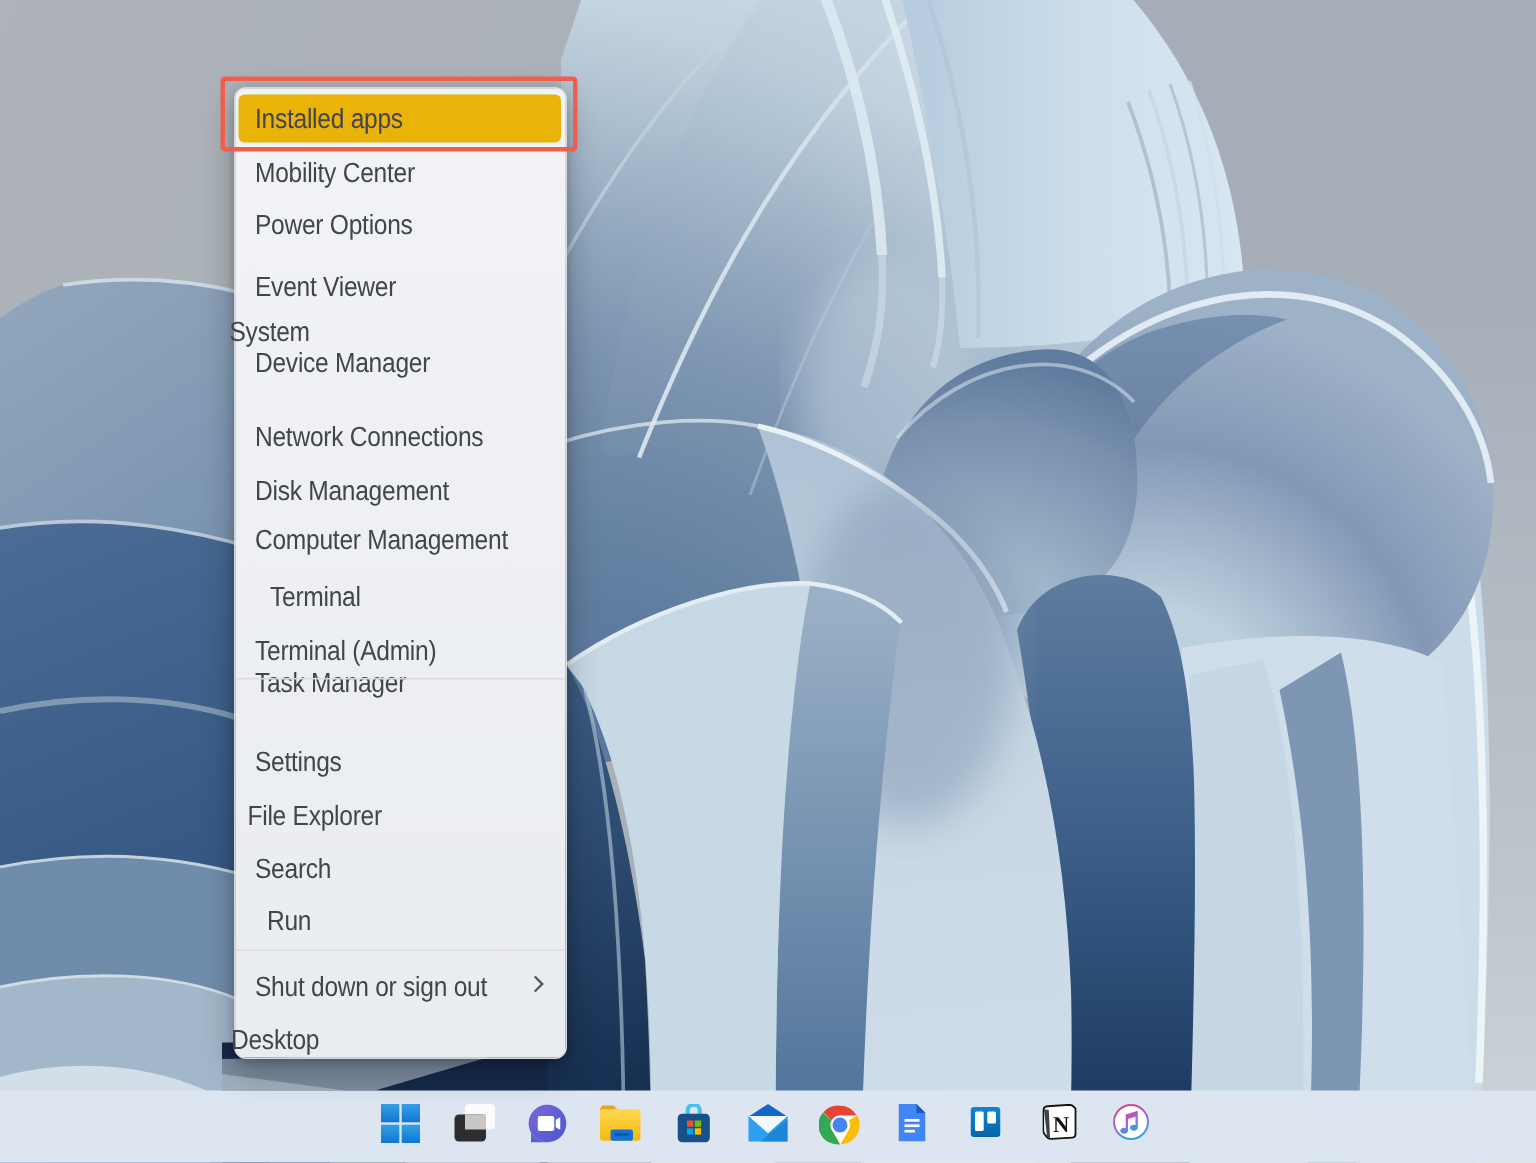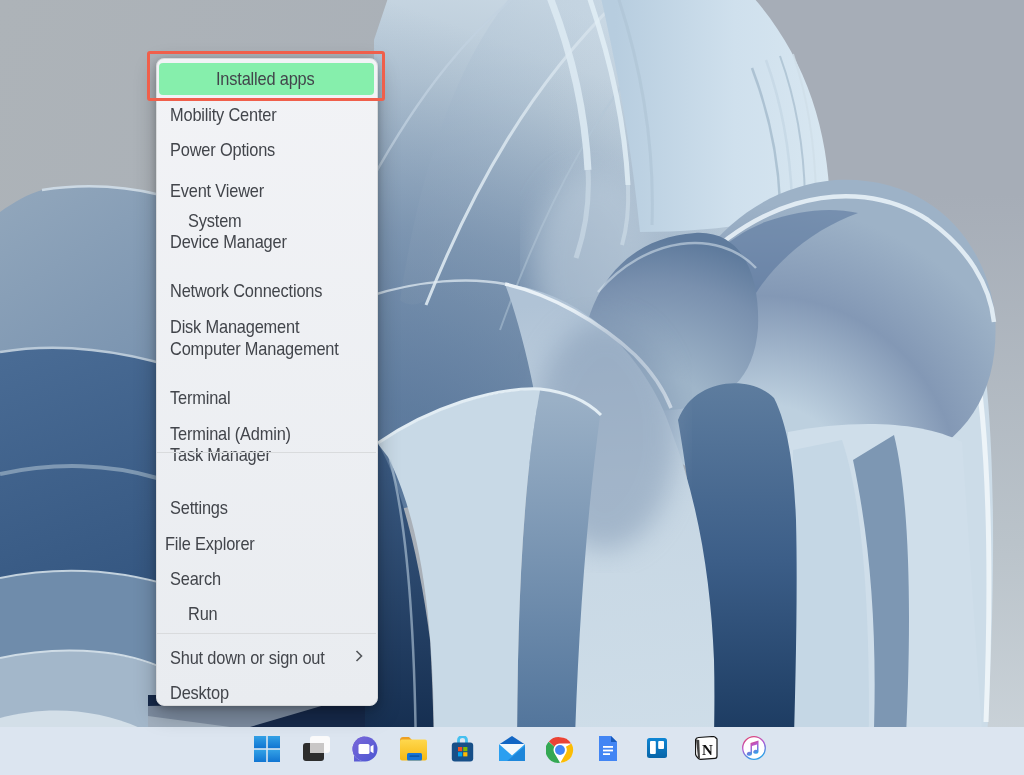--- a/index.html
+++ b/index.html
@@ -9,21 +9,21 @@
   
   #menu{position:absolute;left:156px;top:58px;width:222px;height:648px;
     background:linear-gradient(#f2f3f6,#e9ecf0);border-radius:8px;border:1px solid #d8dadc;
     box-sizing:border-box;
     box-shadow:0 8px 22px rgba(0,0,0,0.28), 0 2px 6px rgba(0,0,0,0.18);}
   .mi{position:absolute;left:3px;width:215px;height:32px;border-radius:4px;
     color:#42454b;font-size:18.5px;line-height:32px;padding-left:10.5px;
     box-sizing:border-box;}
   .mi span.lbl{display:inline-block;transform:scaleX(0.885);transform-origin:0 50%;
     letter-spacing:-0.2px;}
-  .hl{background:#86efac;text-align:center;}
+  .hl{background:#eab308;}
   .sep{position:absolute;left:1px;width:219px;height:1px;background:#d9dbdd;}
   #redbox{position:absolute;left:147px;top:51px;width:238px;height:50px;
     border:3.5px solid #f05f4b;border-radius:3px;box-sizing:border-box;}
   
   #taskbar{position:absolute;left:0;top:727px;width:1024px;height:48px;
     background:#dce5f0;}
   .tbi{position:absolute;top:736px;}
 </style>
 </head>
 <body>
@@ -316,33 +316,33 @@
   <path d="M 16.5,4.5 L 8.5,7 L 8.5,16 A 2.6,2 0 1 0 10,17.8 L 10,10 L 15,8.5 L 15,14 A 2.6,2 0 1 0 16.5,15.8 Z" fill="url(#itG)"></path>
 
 </svg>
 
 <div id="menu"></div>
 <div id="items">
 <div class="mi hl" style="top:63.4px;left:159px;width:215px"><span class="lbl">Installed apps</span></div>
 <div class="mi" style="top:98.8px;left:159px;width:215px"><span class="lbl">Mobility Center</span></div>
 <div class="mi" style="top:134.2px;left:159px;width:215px"><span class="lbl">Power Options</span></div>
 <div class="mi" style="top:175px;left:159px;width:215px"><span class="lbl">Event Viewer</span></div>
-<div class="mi" style="top:205.0px;left:177px;width:215px"><span class="lbl">System</span></div>
+<div class="mi" style="top:205.0px;left:142px;width:215px"><span class="lbl">System</span></div>
 <div class="mi" style="top:226px;left:159px;width:215px"><span class="lbl">Device Manager</span></div>
 <div class="mi" style="top:275px;left:159px;width:215px"><span class="lbl">Network Connections</span></div>
 <div class="mi" style="top:311.2px;left:159px;width:215px"><span class="lbl">Disk Management</span></div>
-<div class="mi" style="top:333px;left:159px;width:215px"><span class="lbl">Computer Management</span></div>
-<div class="mi" style="top:381.99999999999994px;left:159px;width:215px"><span class="lbl">Terminal</span></div>
+<div class="mi" style="top:344px;left:159px;width:215px"><span class="lbl">Computer Management</span></div>
+<div class="mi" style="top:381.99999999999994px;left:169px;width:215px"><span class="lbl">Terminal</span></div>
 <div class="mi" style="top:418px;left:159px;width:215px"><span class="lbl">Terminal (Admin)</span></div>
 <div class="mi" style="top:439px;left:159px;width:215px"><span class="lbl">Task Manager</span></div>
 <div class="mi" style="top:492.19999999999993px;left:159px;width:215px"><span class="lbl">Settings</span></div>
 <div class="mi" style="top:527.6px;left:154px;width:215px"><span class="lbl">File Explorer</span></div>
 <div class="mi" style="top:563.0px;left:159px;width:215px"><span class="lbl">Search</span></div>
-<div class="mi" style="top:598.4px;left:177px;width:215px"><span class="lbl">Run</span></div>
+<div class="mi" style="top:598.4px;left:167px;width:215px"><span class="lbl">Run</span></div>
 <div class="mi" style="top:641.8px;left:159px;width:215px"><span class="lbl">Shut down or sign out</span><svg style="position:absolute;right:11px;top:8.5px" width="8" height="12" viewBox="0 0 8 12">
           <path d="M 1.5,1 L 6.5,6 L 1.5,11" stroke="#53565a" stroke-width="1.6" fill="none"></path>
         </svg></div>
-<div class="mi" style="top:677.1999999999999px;left:159px;width:215px"><span class="lbl">Desktop</span></div>
+<div class="mi" style="top:677.1999999999999px;left:143px;width:215px"><span class="lbl">Desktop</span></div>
 <div class="sep" style="left:157px;top:451.5px"></div>
 <div class="sep" style="left:157px;top:632.5px"></div>
 </div>
 <div id="redbox"></div>
 </div>
 
 </body></html>

